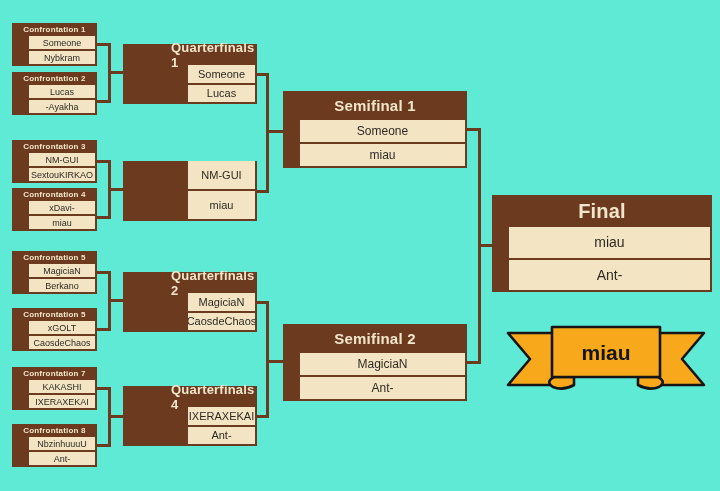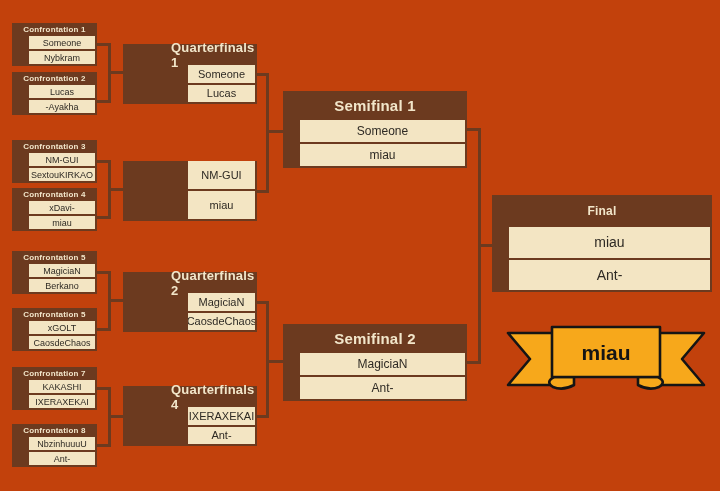--- a/index.html
+++ b/index.html
@@ -1,19 +1,19 @@
 <!DOCTYPE html>
 <html><head>
 <meta charset="utf-8">
 <style>
   html,body{margin:0;padding:0;}
   .stage{
     position:relative;
     width:720px;height:491px;
-    background:#c2410c;
+    background:#5eead4;
     font-family:"Liberation Sans",sans-serif;
     overflow:hidden;
   }
   
   .match{
     position:absolute;
     background:#6C3A1F;
     display:flex;flex-direction:column;
     box-sizing:border-box;
   }
@@ -36,21 +36,21 @@
   .conf{left:12px;width:85px;height:43px;}
   .conf .match-header{height:13px;font-size:8px;}
   .conf .match-row{font-size:9px;}
   .qf{left:123px;width:134px;height:60px;padding-left:48px;}
   .qf .match-header{height:21px;font-size:13px;}
   .qf .match-row{font-size:11px;}
   .sf{left:283px;width:184px;height:77px;}
   .sf .match-header{height:29px;font-size:15px;}
   .sf .match-row{font-size:12px;}
   .final-box{left:492px;width:220px;height:97px;}
-  .final-box .match-header{height:32px;font-size:12px;}
+  .final-box .match-header{height:32px;font-size:20px;}
   .final-box .match-row{font-size:14px;}
   
   .line{position:absolute;background:#6C3A1F;}
   
   .ribbon{position:absolute;left:506px;top:324px;width:200px;height:68px;}
   .ribbon text{
     font-family:"Liberation Sans",sans-serif;
     font-weight:700;font-size:21px;fill:#151515;
     text-anchor:middle;
   }

